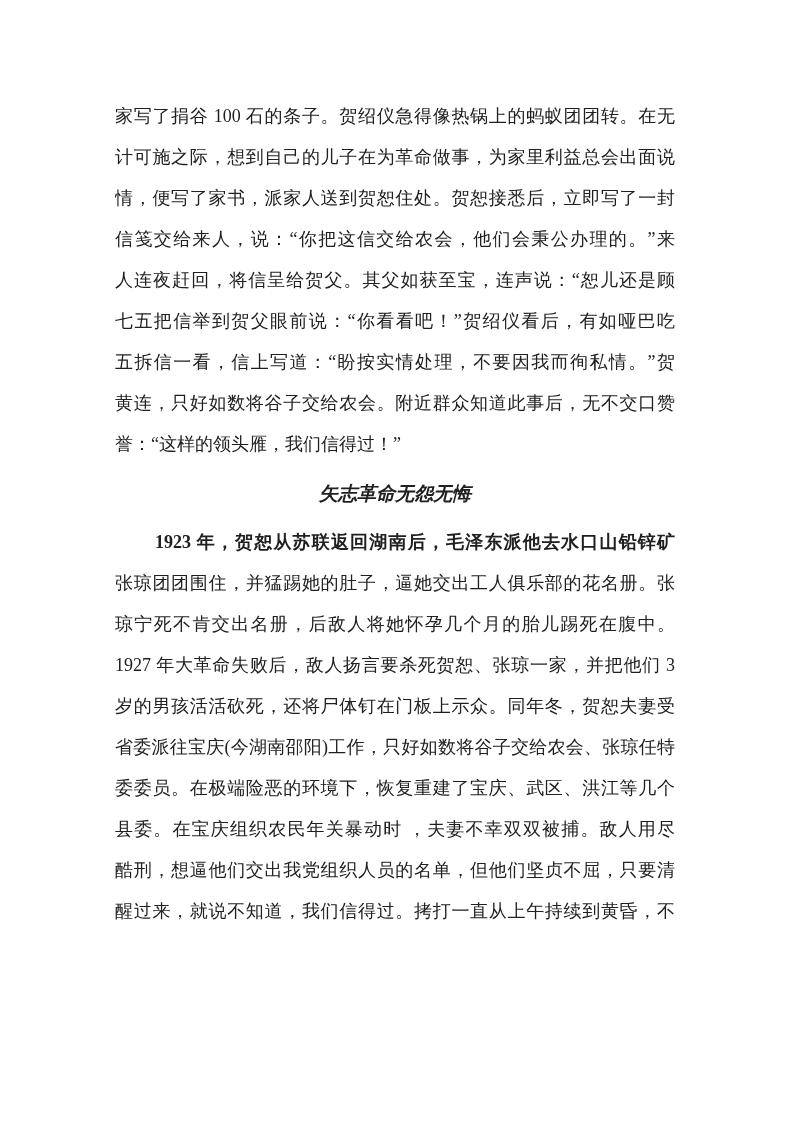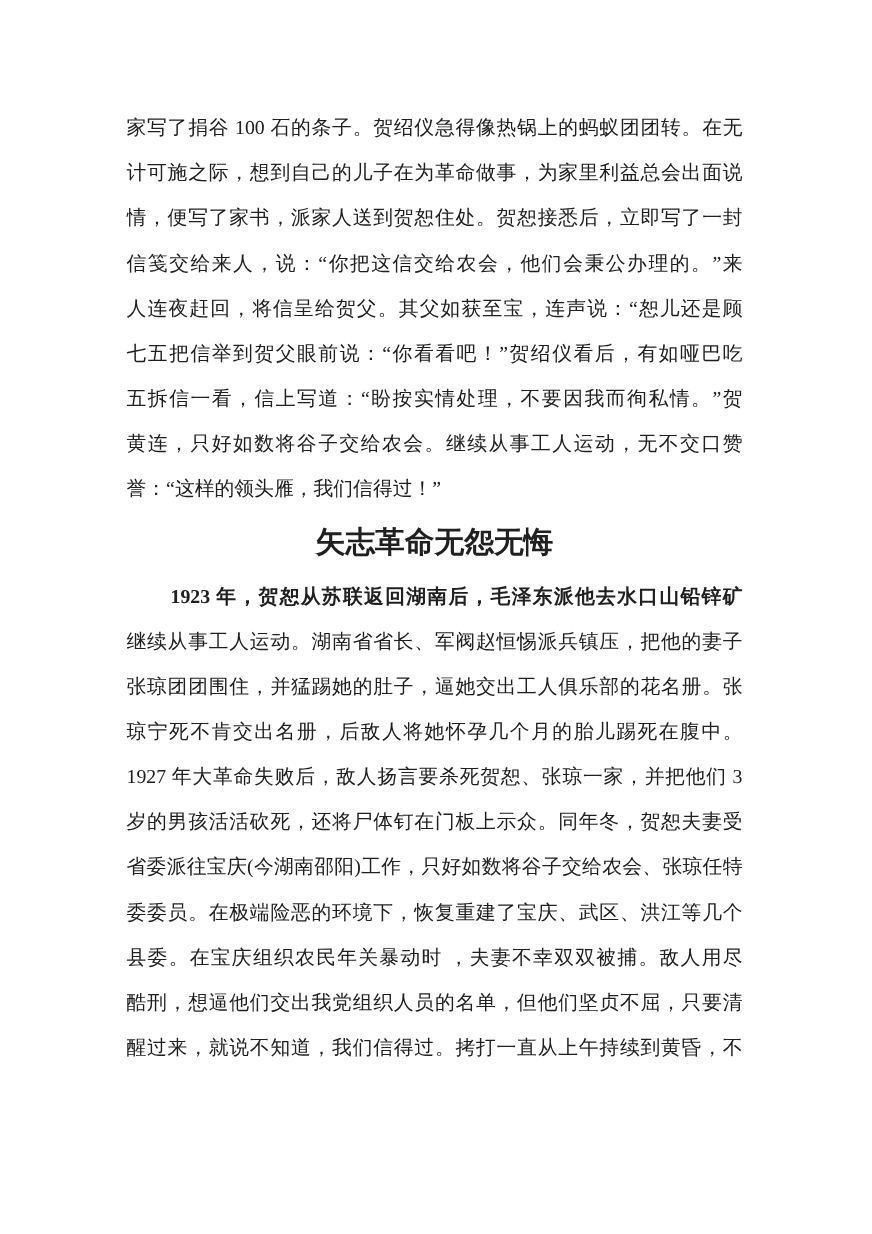--- a/index.html
+++ b/index.html
@@ -38,44 +38,44 @@
     text-align-last: left;
   }
   .line.indent {
     text-indent: 40px;
     font-weight: bold;
   }
   .heading {
     margin: 8px 0;
     height: 41px;
     line-height: 41px;
-    font-size: 27px;
+    font-size: 19px;
     font-weight: bold;
     text-align: center;
+    font-style: italic;
   }
 </style>
 </head>
 <body>
 
 <div class="doc-page">
   <div class="para" id="para1">
       <div class="line">家写了捐谷 100 石的条子。贺绍仪急得像热锅上的蚂蚁团团转。在无</div>
       <div class="line">计可施之际，想到自己的儿子在为革命做事，为家里利益总会出面说</div>
       <div class="line">情，便写了家书，派家人送到贺恕住处。贺恕接悉后，立即写了一封</div>
       <div class="line">信笺交给来人，说：“你把这信交给农会，他们会秉公办理的。”来</div>
       <div class="line">人连夜赶回，将信呈给贺父。其父如获至宝，连声说：“恕儿还是顾</div>
       <div class="line">七五把信举到贺父眼前说：“你看看吧！”贺绍仪看后，有如哑巴吃</div>
       <div class="line">五拆信一看，信上写道：“盼按实情处理，不要因我而徇私情。”贺</div>
-      <div class="line">黄连，只好如数将谷子交给农会。继续从事工人运动，无不交口赞</div>
+      <div class="line">黄连，只好如数将谷子交给农会。附近群众知道此事后，无不交口赞</div>
       <div class="line no-stretch">誉：“这样的领头雁，我们信得过！”</div>
     </div>
   <h2 class="heading">矢志革命无怨无悔</h2>
   <div class="para" id="para2">
       <div class="line indent">1923 年，贺恕从苏联返回湖南后，毛泽东派他去水口山铅锌矿</div>
-      <div class="line">继续从事工人运动。湖南省省长、军阀赵恒惕派兵镇压，把他的妻子</div>
       <div class="line">张琼团团围住，并猛踢她的肚子，逼她交出工人俱乐部的花名册。张</div>
       <div class="line">琼宁死不肯交出名册，后敌人将她怀孕几个月的胎儿踢死在腹中。</div>
       <div class="line">1927 年大革命失败后，敌人扬言要杀死贺恕、张琼一家，并把他们 3</div>
       <div class="line">岁的男孩活活砍死，还将尸体钉在门板上示众。同年冬，贺恕夫妻受</div>
       <div class="line">省委派往宝庆(今湖南邵阳)工作，只好如数将谷子交给农会、张琼任特</div>
       <div class="line">委委员。在极端险恶的环境下，恢复重建了宝庆、武区、洪江等几个</div>
       <div class="line">县委。在宝庆组织农民年关暴动时 ，夫妻不幸双双被捕。敌人用尽</div>
       <div class="line">酷刑，想逼他们交出我党组织人员的名单，但他们坚贞不屈，只要清</div>
       <div class="line">醒过来，就说不知道，我们信得过。拷打一直从上午持续到黄昏，不</div>
     </div>

